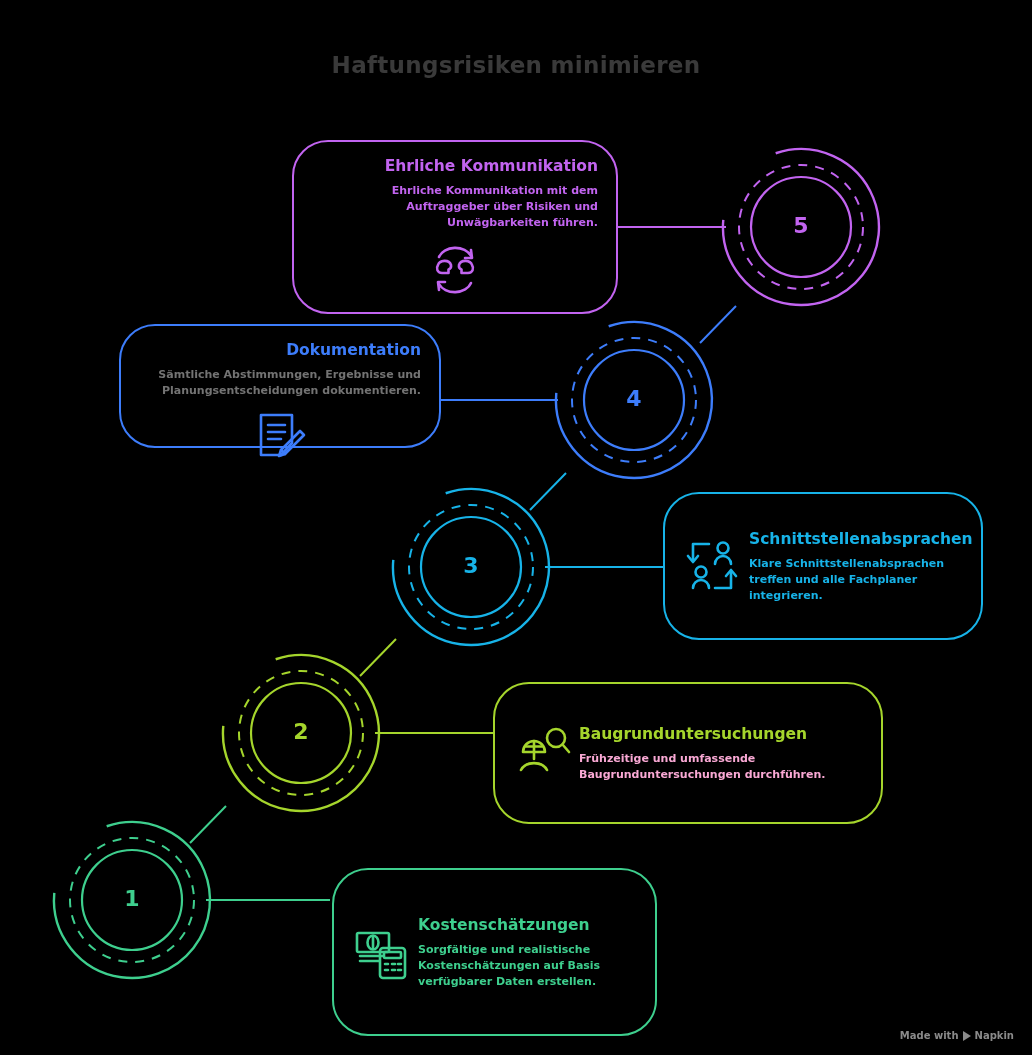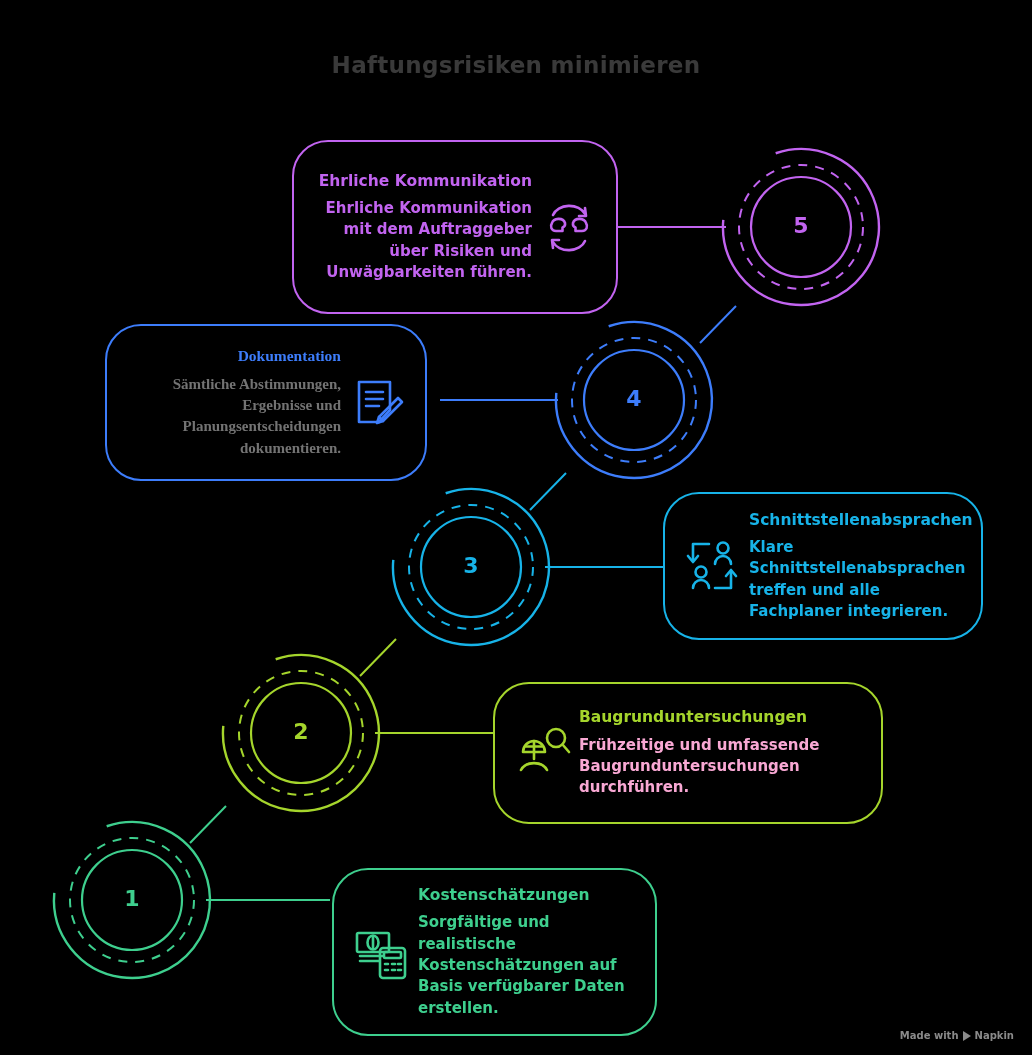--- a/index.html
+++ b/index.html
@@ -46,32 +46,32 @@
     border-width: 2px;
     background: #000;
     padding: 14px 18px;
   }
   .card-head {
     font-size: 15.5px;
     font-weight: bold;
     line-height: 1.32;
   }
   .card-body-text {
-    font-size: 15px;
+    font-size: 11px;
     font-weight: bold;
     line-height: 1.42;
     margin-top: 7px;
   }
   .card-inner {
     display: flex;
     align-items: center;
     height: 100%;
     gap: 8px;
   }
-  .card-inner.icon-right { flex-direction: row; }
+  .card-inner.icon-right { flex-direction: column; }
   .card-inner.icon-left  { }
   .card-text { flex: 1 1 auto; }
   .card-icon { flex: 0 0 auto; width: 58px; height: 58px; }
   .card-icon svg { width: 58px; height: 58px; display: block; }
   .ta-right { text-align: right; }
   .ta-left  { text-align: left; }
 
   .node-num {
     position: absolute;
     width: 40px;
@@ -190,21 +190,21 @@
           <path d="M45 10 L46 18 L39 18"></path>
           <path d="M45 43 A17 13 0 0 1 13 44"></path>
           <path d="M13 50 L12 42 L19 42"></path>
           <path d="M16 33 c-5 0 -6 -5 -4 -8 c1.5 -5 11 -6 13 0 c0.5 3 -1 4 -2.5 4.5 l0 3.5 z"></path>
           <path d="M42 33 c5 0 6 -5 4 -8 c-1.5 -5 -11 -6 -13 0 c-0.5 3 1 4 2.5 4.5 l0 3.5 z"></path>
         </svg>
       </div>
     </div>
   </div>
 
-  <div class="card" style="left:105px; top:324px; width:322px; height:157px; border-color:#3d7dfb;font-family:Liberation Serif, serif;">
+  <div class="card" style="left:119px; top:324px; width:322px; height:124px; border-color:#3d7dfb;">
     <div class="card-inner icon-right">
       <div class="card-text ta-right">
         <div class="card-head" style="color:#3d7dfb;">Dokumentation</div>
         <div class="card-body-text" style="color:#737373;">Sämtliche Abstimmungen, Ergebnisse und Planungsentscheidungen dokumentieren.</div>
       </div>
       <div class="card-icon">
         <svg viewBox="0 0 58 58" fill="none" stroke="#3d7dfb" stroke-width="2.6" stroke-linecap="round" stroke-linejoin="round">
           <path d="M10 8 L41 8 L41 36 L30 48 L10 48 Z"></path>
           <path d="M17 18 L34 18 M17 25 L34 25 M17 32 L30 32"></path>
           <path d="M49 24 L53 28 L34 47 L28 49 L30 43 Z"></path>

